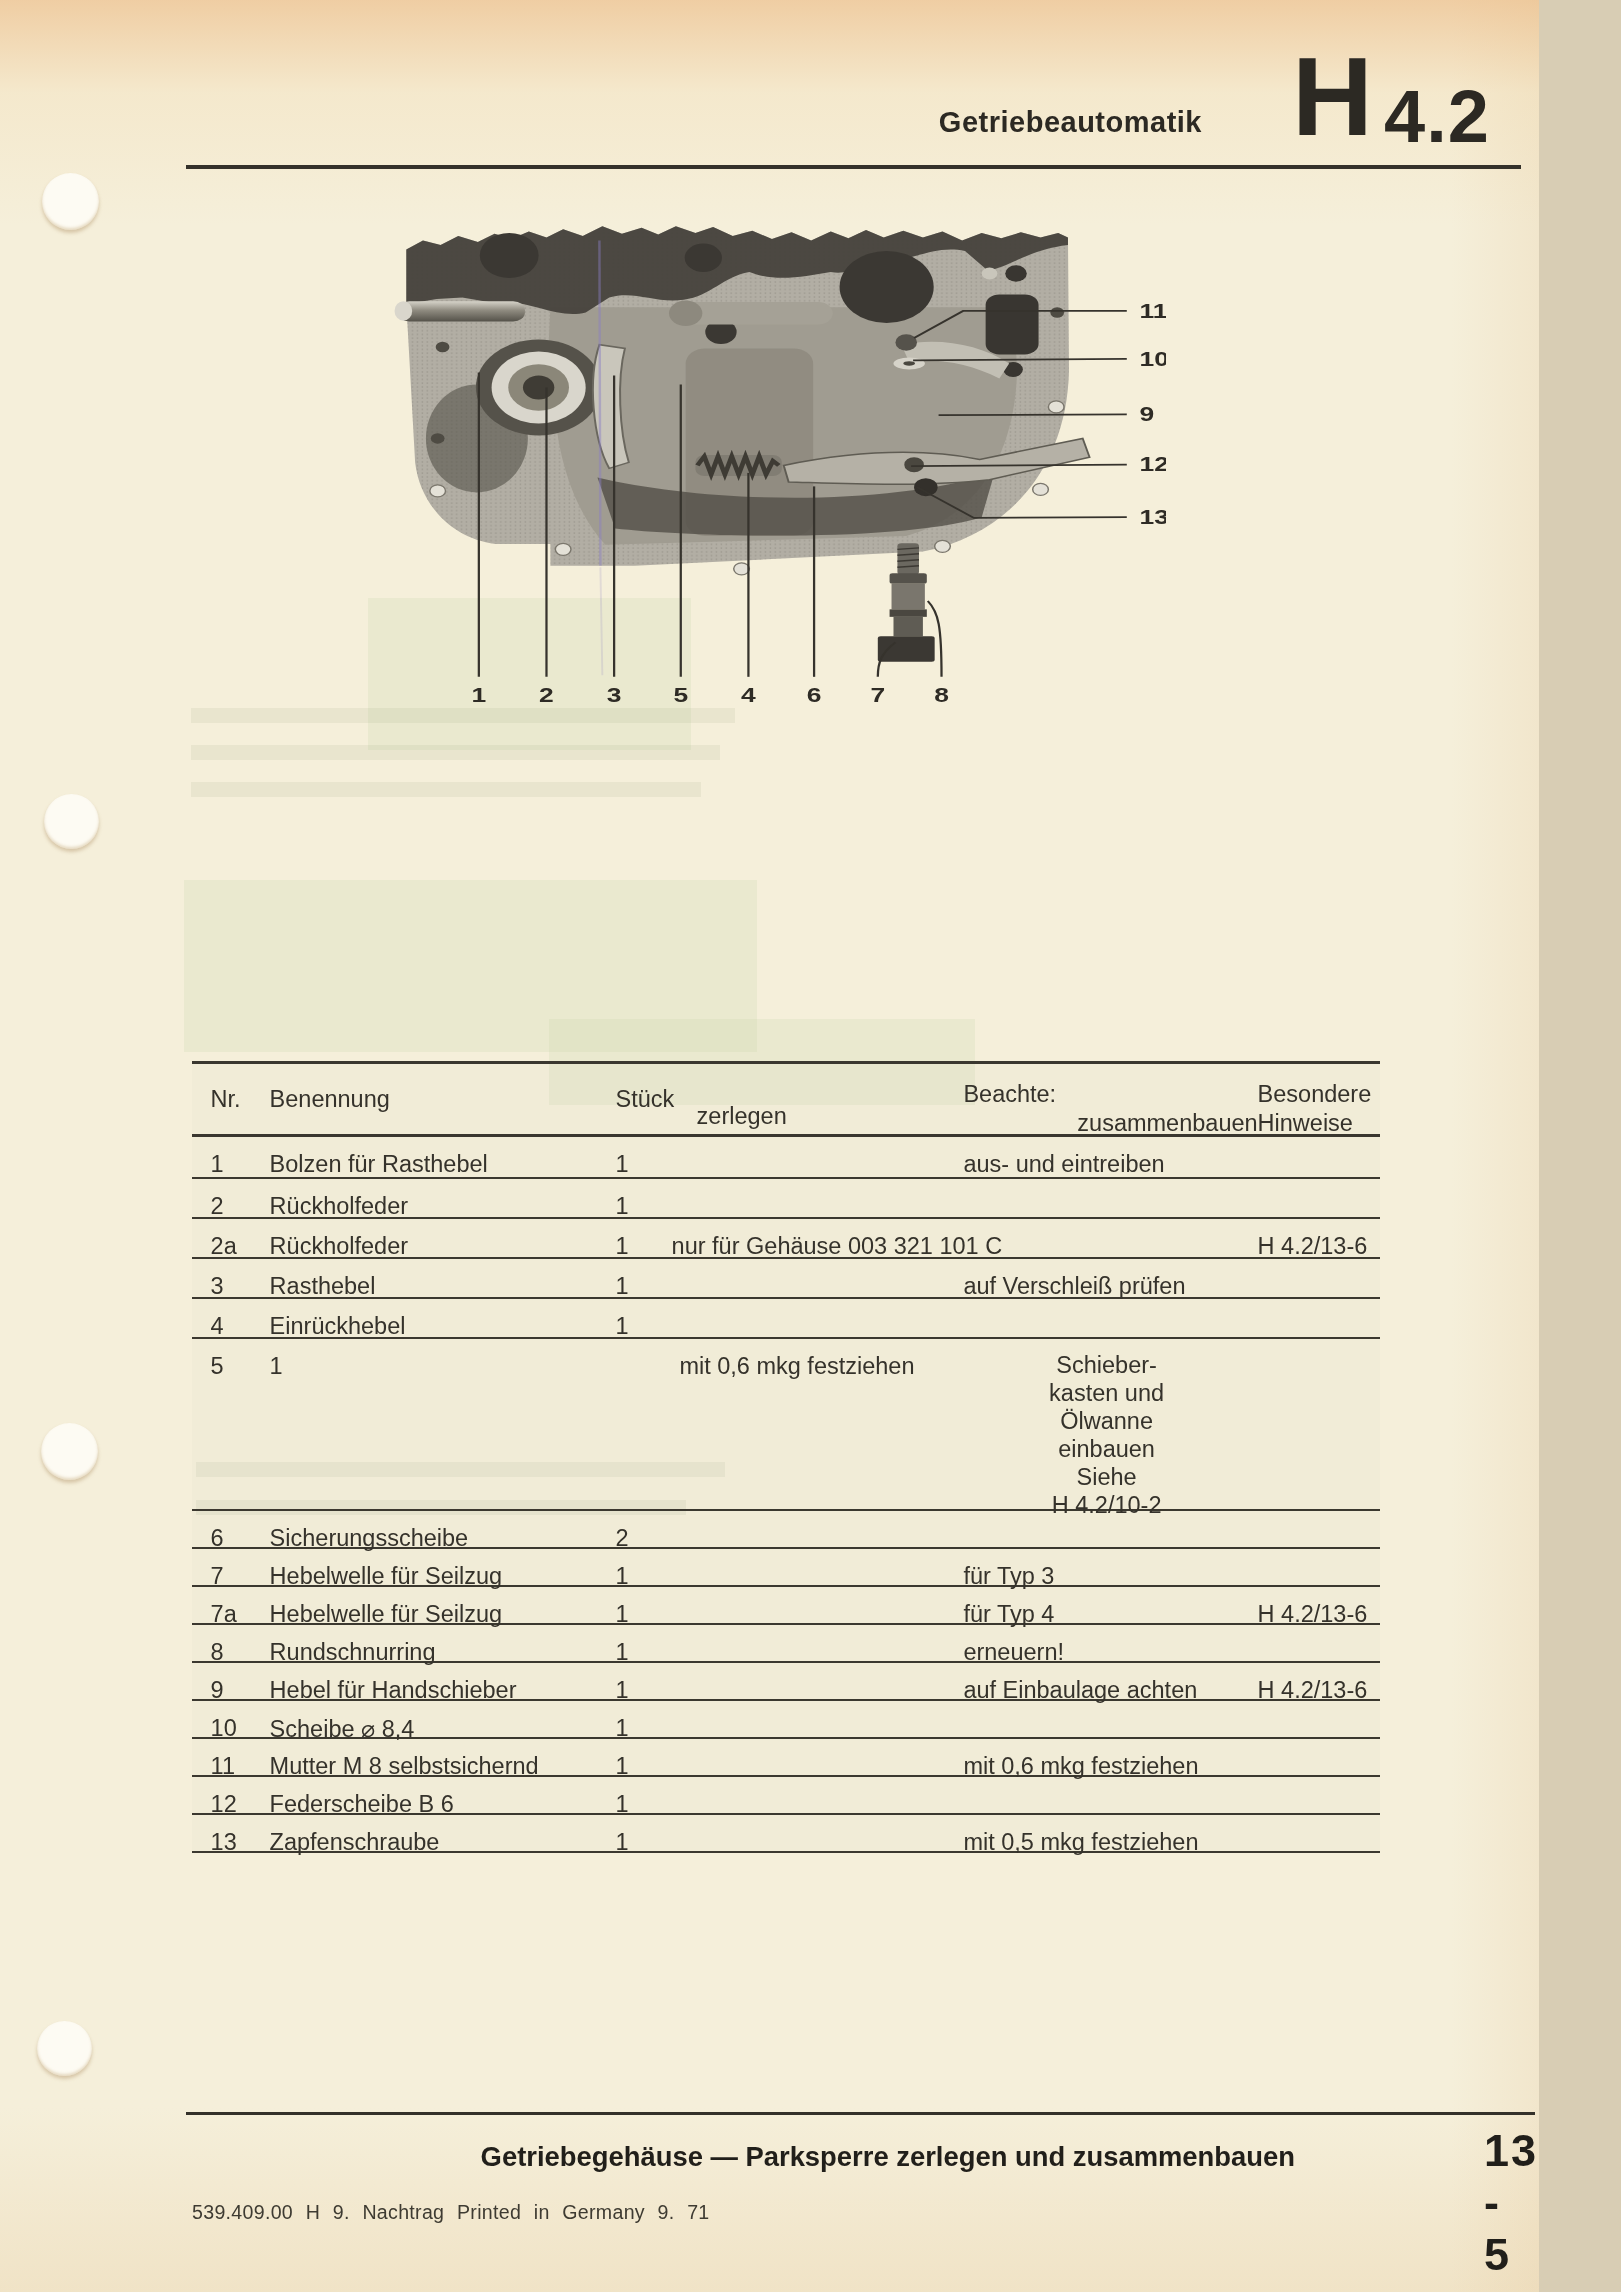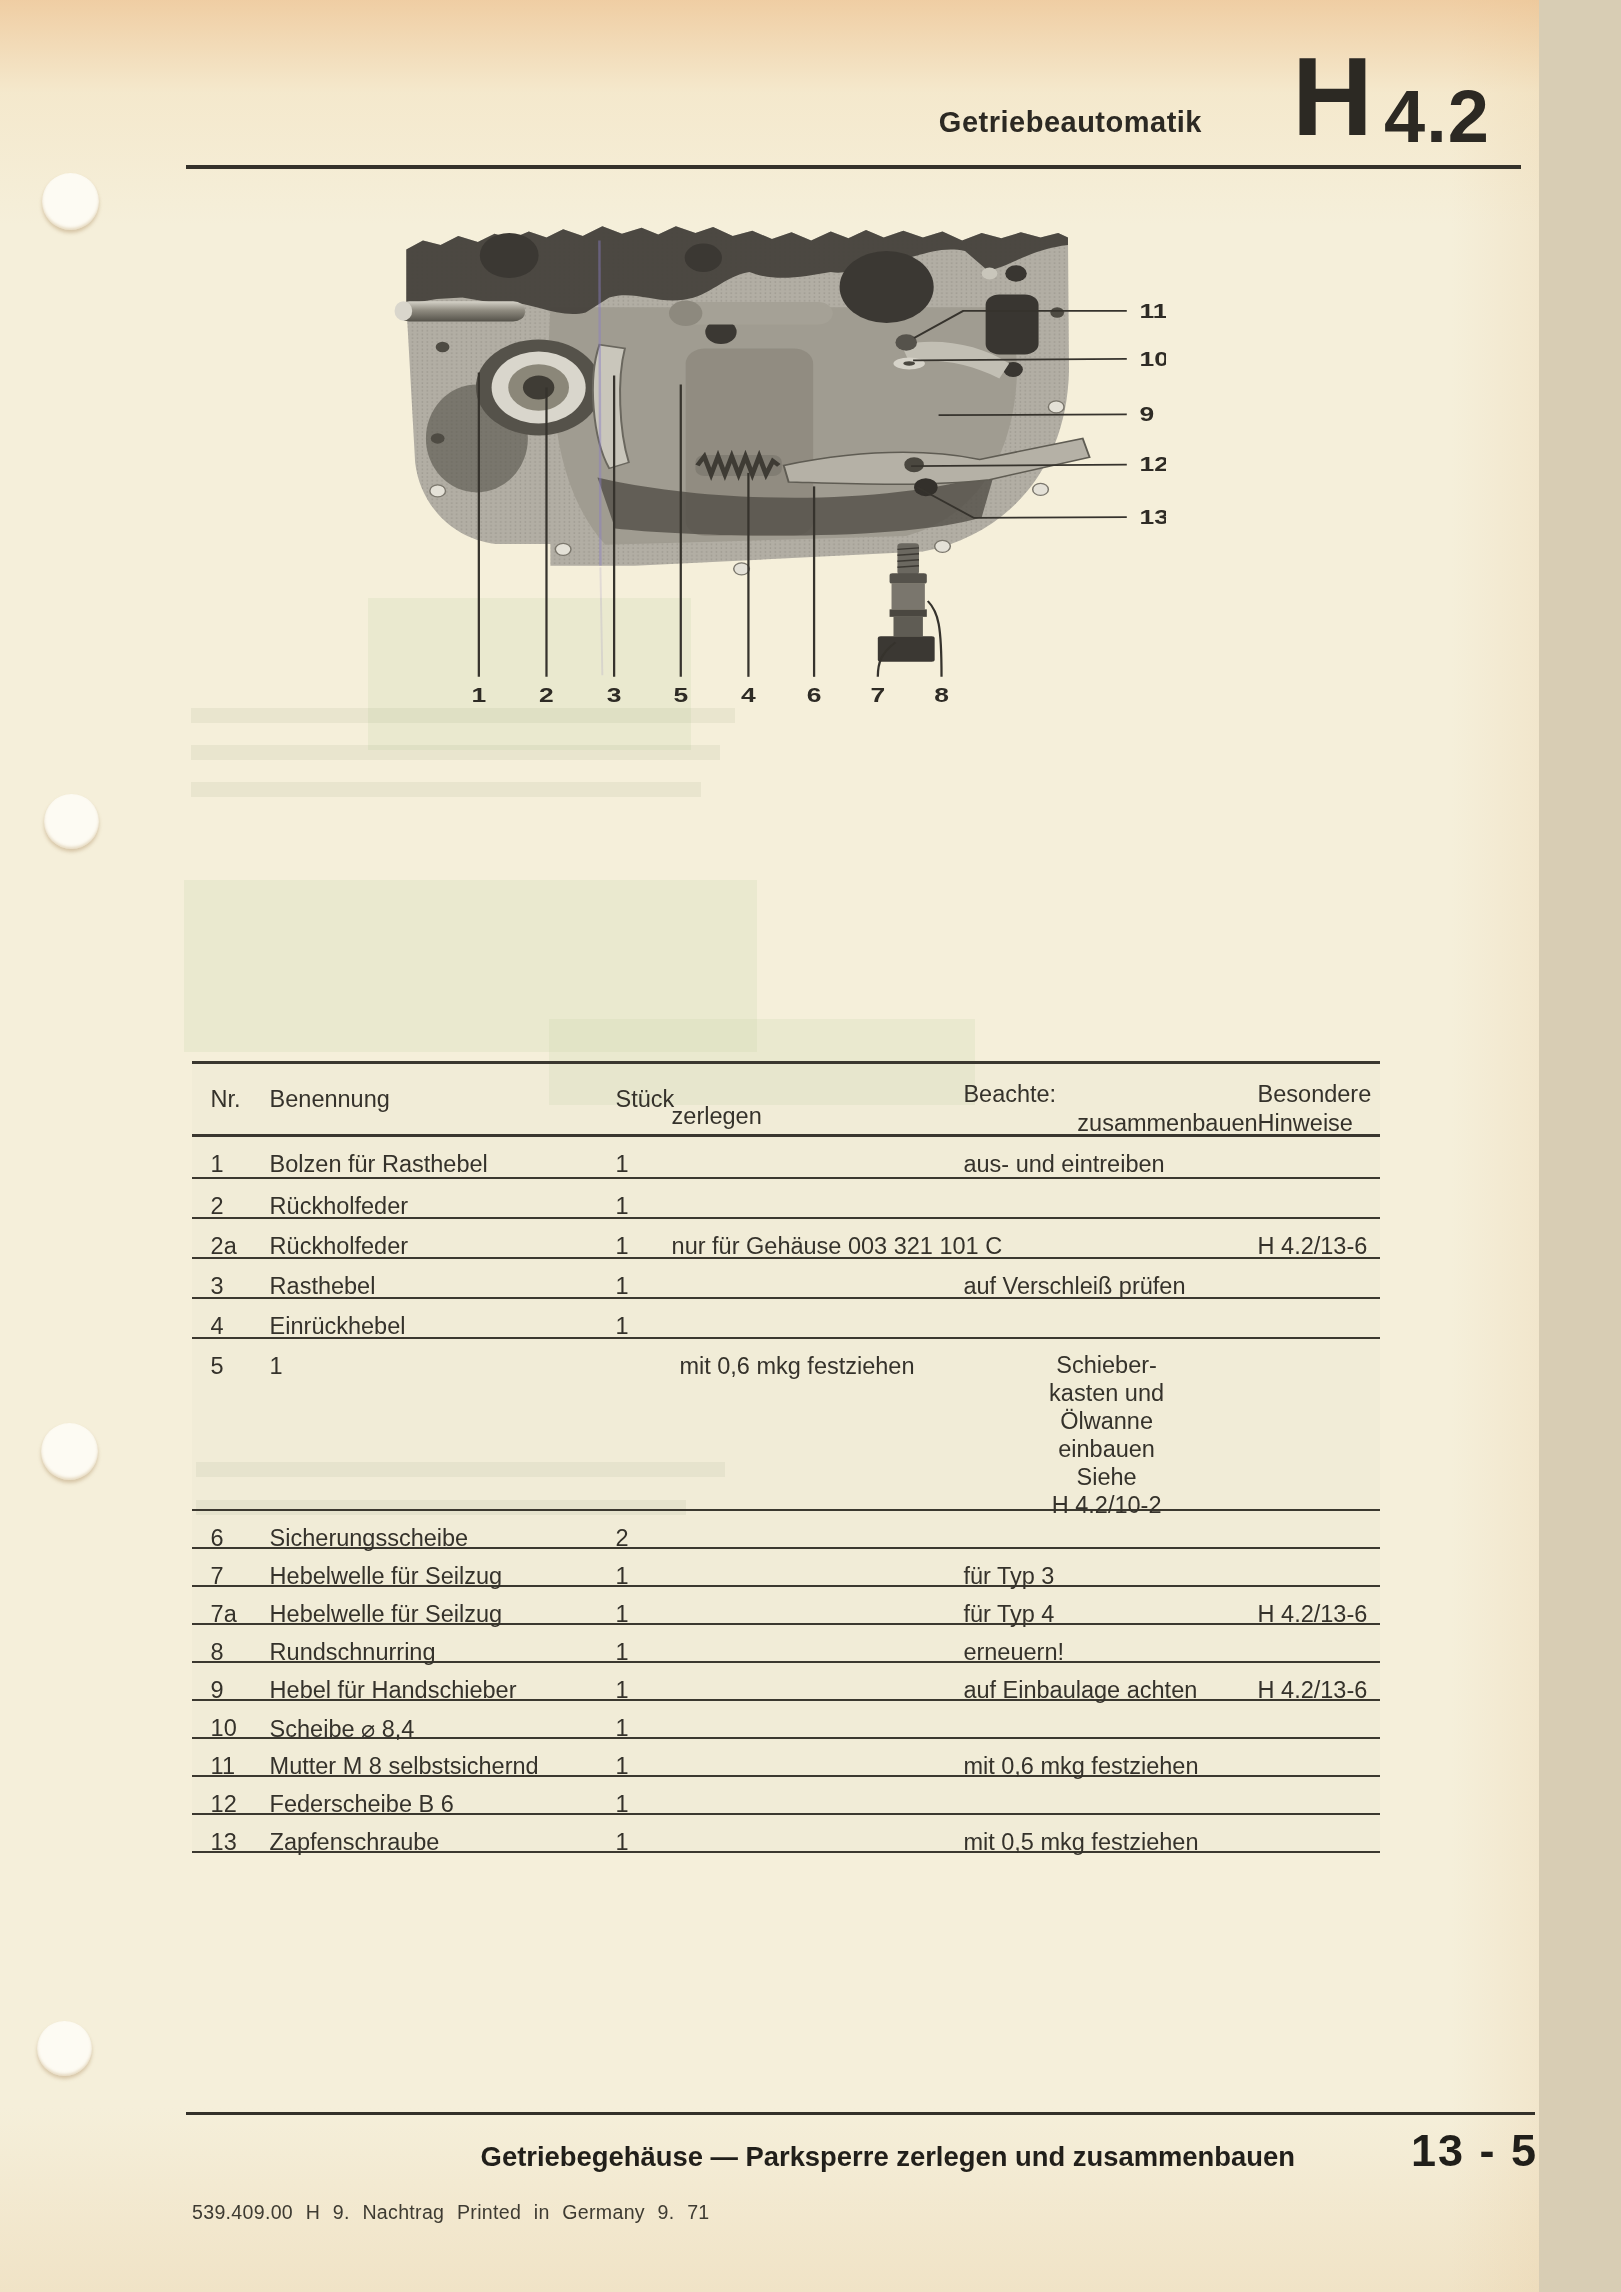--- a/index.html
+++ b/index.html
@@ -26,30 +26,30 @@
   .hdr-rule{position:absolute;left:186px;top:165px;width:1335px;height:3.9px;background:#34312a;}
   
   .ptable{position:absolute;left:192px;top:1061px;width:1188px;
     border-top:3.9px solid #3a372f;background:rgba(210,216,196,.12);font-size:23.5px;}
   .trow{display:grid;grid-template-columns:59px 346px 56px 284px 302px 123px;
     padding-left:18.6px;border-bottom:2.9px solid #3b382f;position:relative;}
   .trow > div{overflow:visible;white-space:nowrap;padding-top:13.7px;}
   .thead{height:70px;border-bottom:3.9px solid #3a372f;}
   .thead .c-nr,.thead .c-name{padding-top:22px;}
   .thead .c-qty{padding-top:21.6px;text-align:right;}
-  .thead .c-zer{padding-top:39px;}
+  .thead .c-zer{padding-top:39px;margin-left:25px;}
   .thead .c-zus,.thead .c-hin{padding-top:15.7px;line-height:29px;white-space:normal;}
   .zus2{padding-left:47px;text-align:right;}
   .c-zus{padding-left:7.8px;}
   .r-h58{height:40px;} .r-h56{height:38px;} .r-h190{height:170px;} .r-h54{height:36px;}
   .pre{white-space:pre-line !important;line-height:28px;padding-top:11.8px !important;text-align:center;}
   
   .foot-rule{position:absolute;left:186px;top:2112px;width:1349px;height:2.9px;background:#34312a;}
   .foot-title{position:absolute;right:244px;top:2141px;font-size:27.4px;font-weight:bold;color:#211f1a;}
-  .foot-page{position:absolute;left:1411px;top:2125px;font-size:45px;font-weight:bold;
+  .foot-page{position:absolute;left:1484px;top:2125px;font-size:45px;font-weight:bold;
     letter-spacing:2px;color:#211f1a;}
   .foot-imprint{position:absolute;left:192px;top:2201px;font-size:19.6px;color:#3e3b32;
     word-spacing:6.9px;letter-spacing:0.3px;}
   svg text{font-family:"Liberation Sans",sans-serif;}
 </style>
 </head>
 <body>
 
 <div class="page">
 

